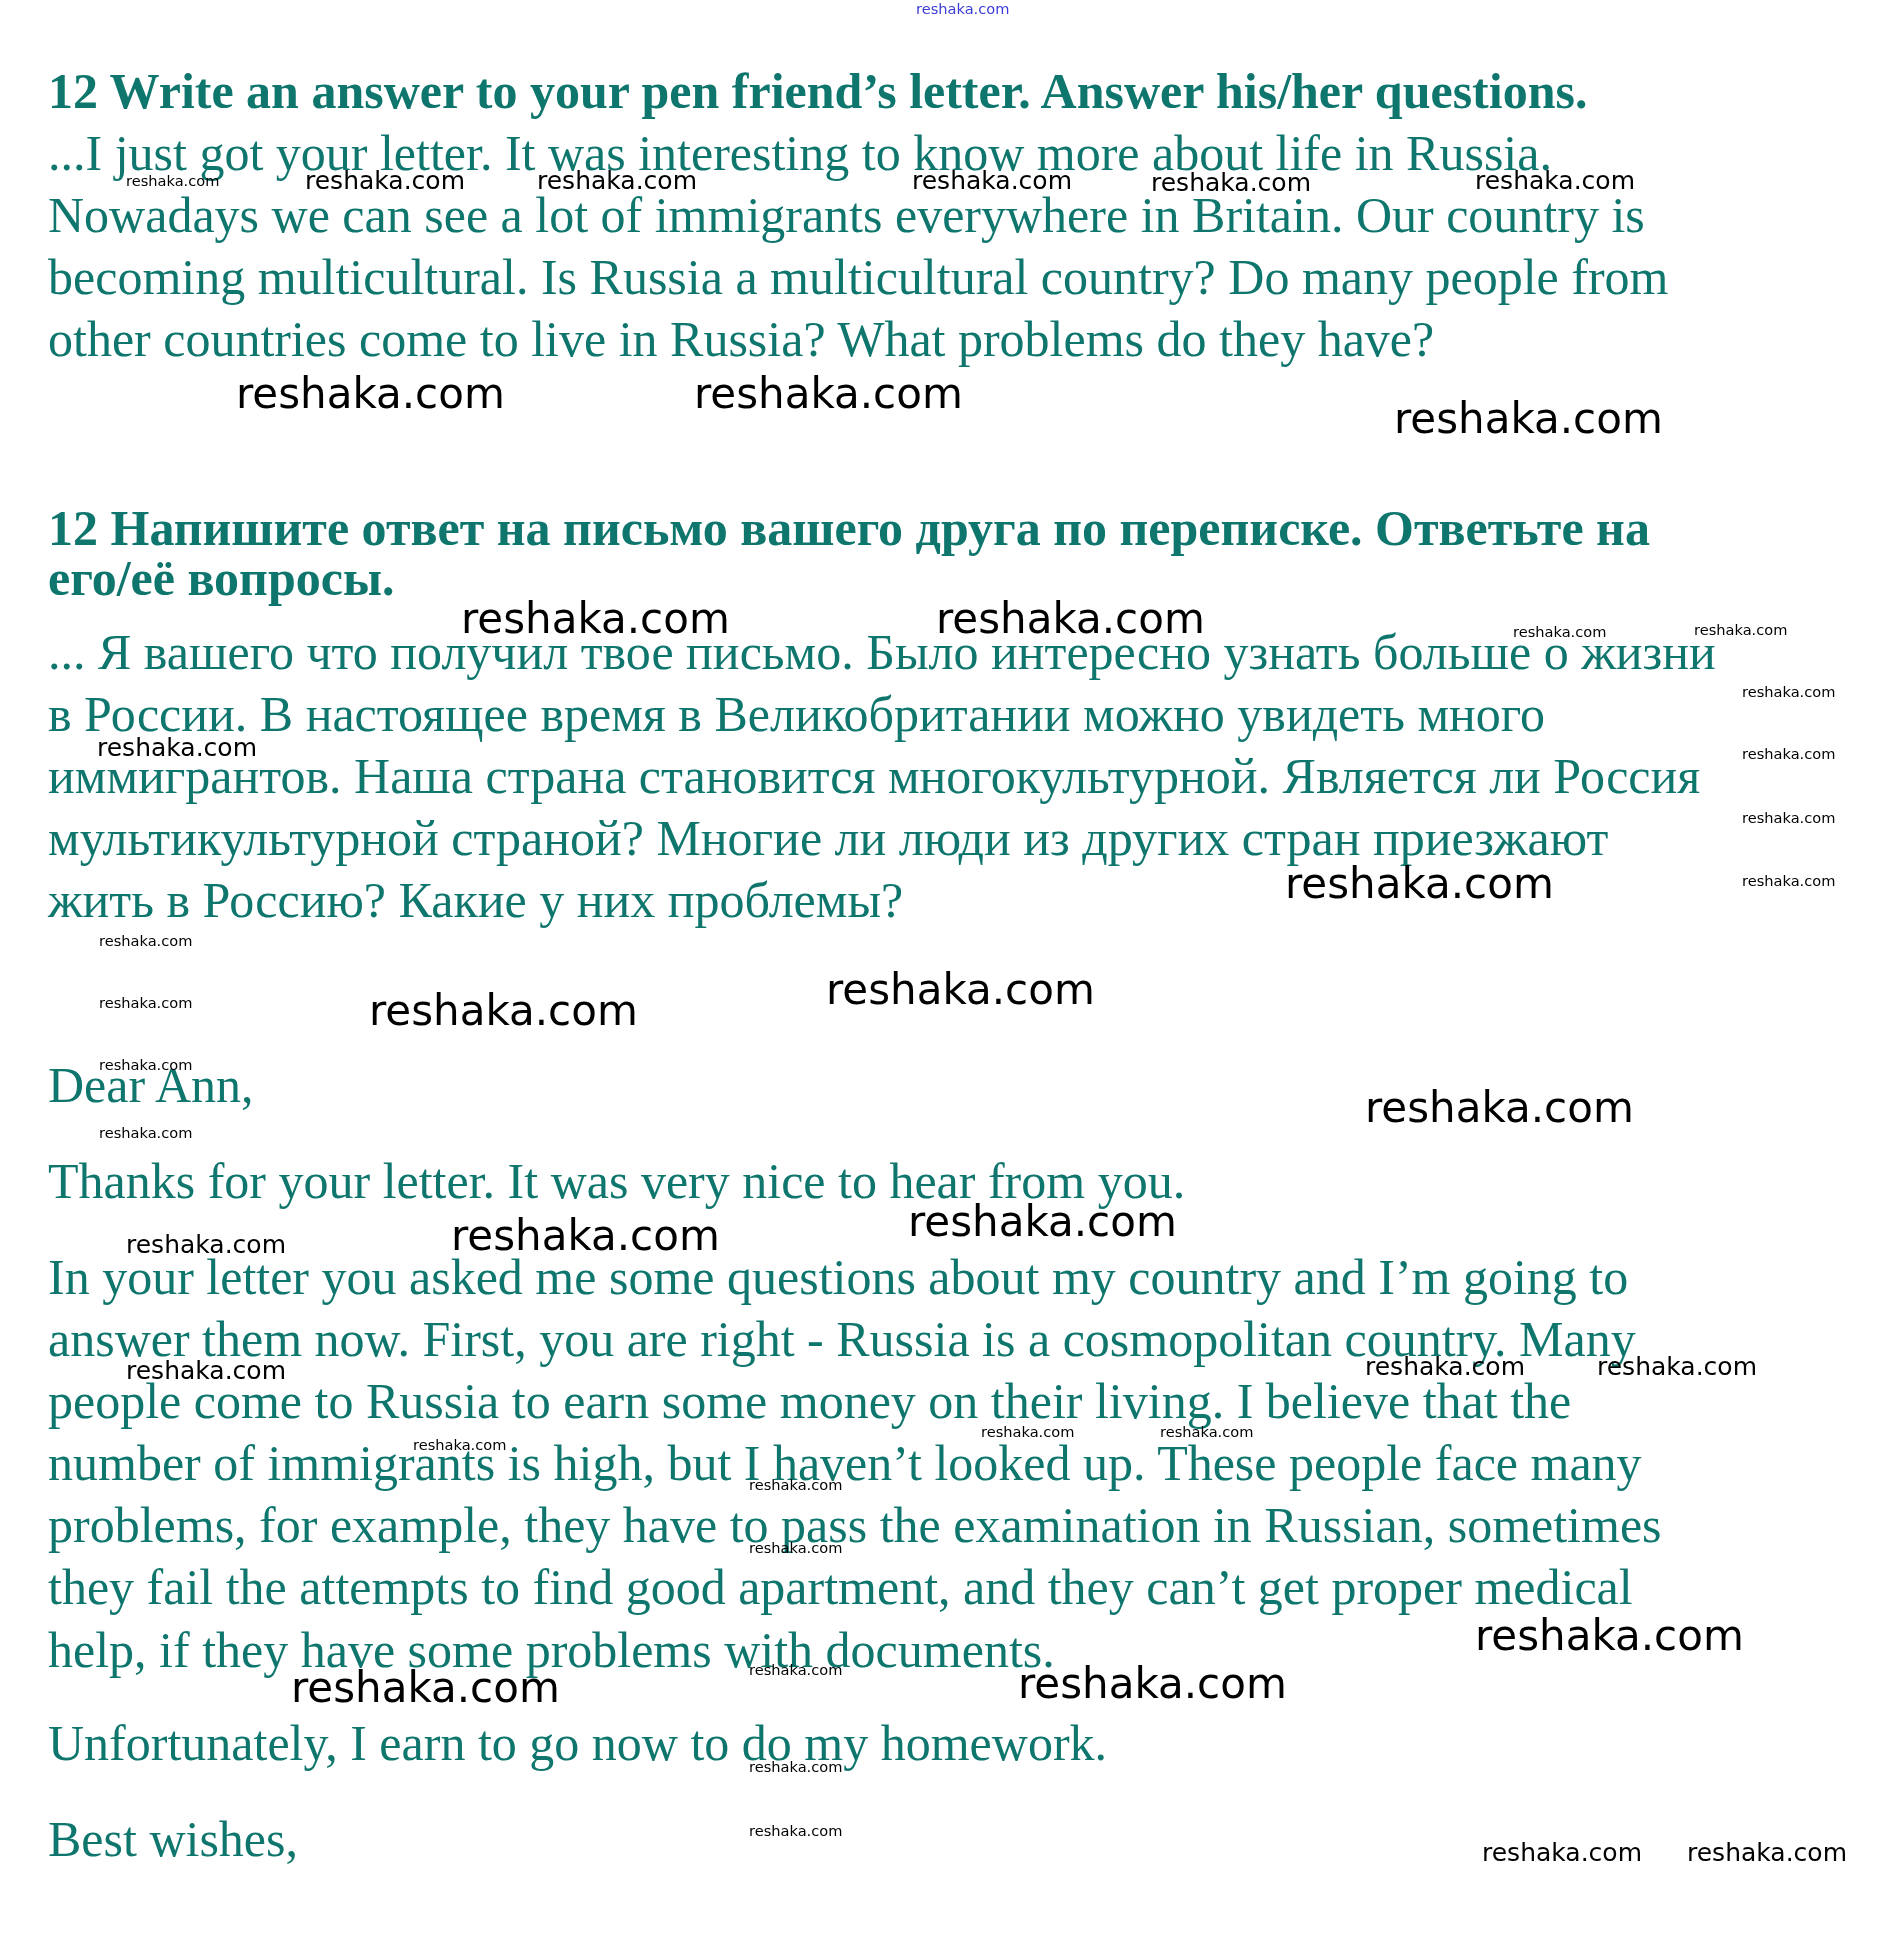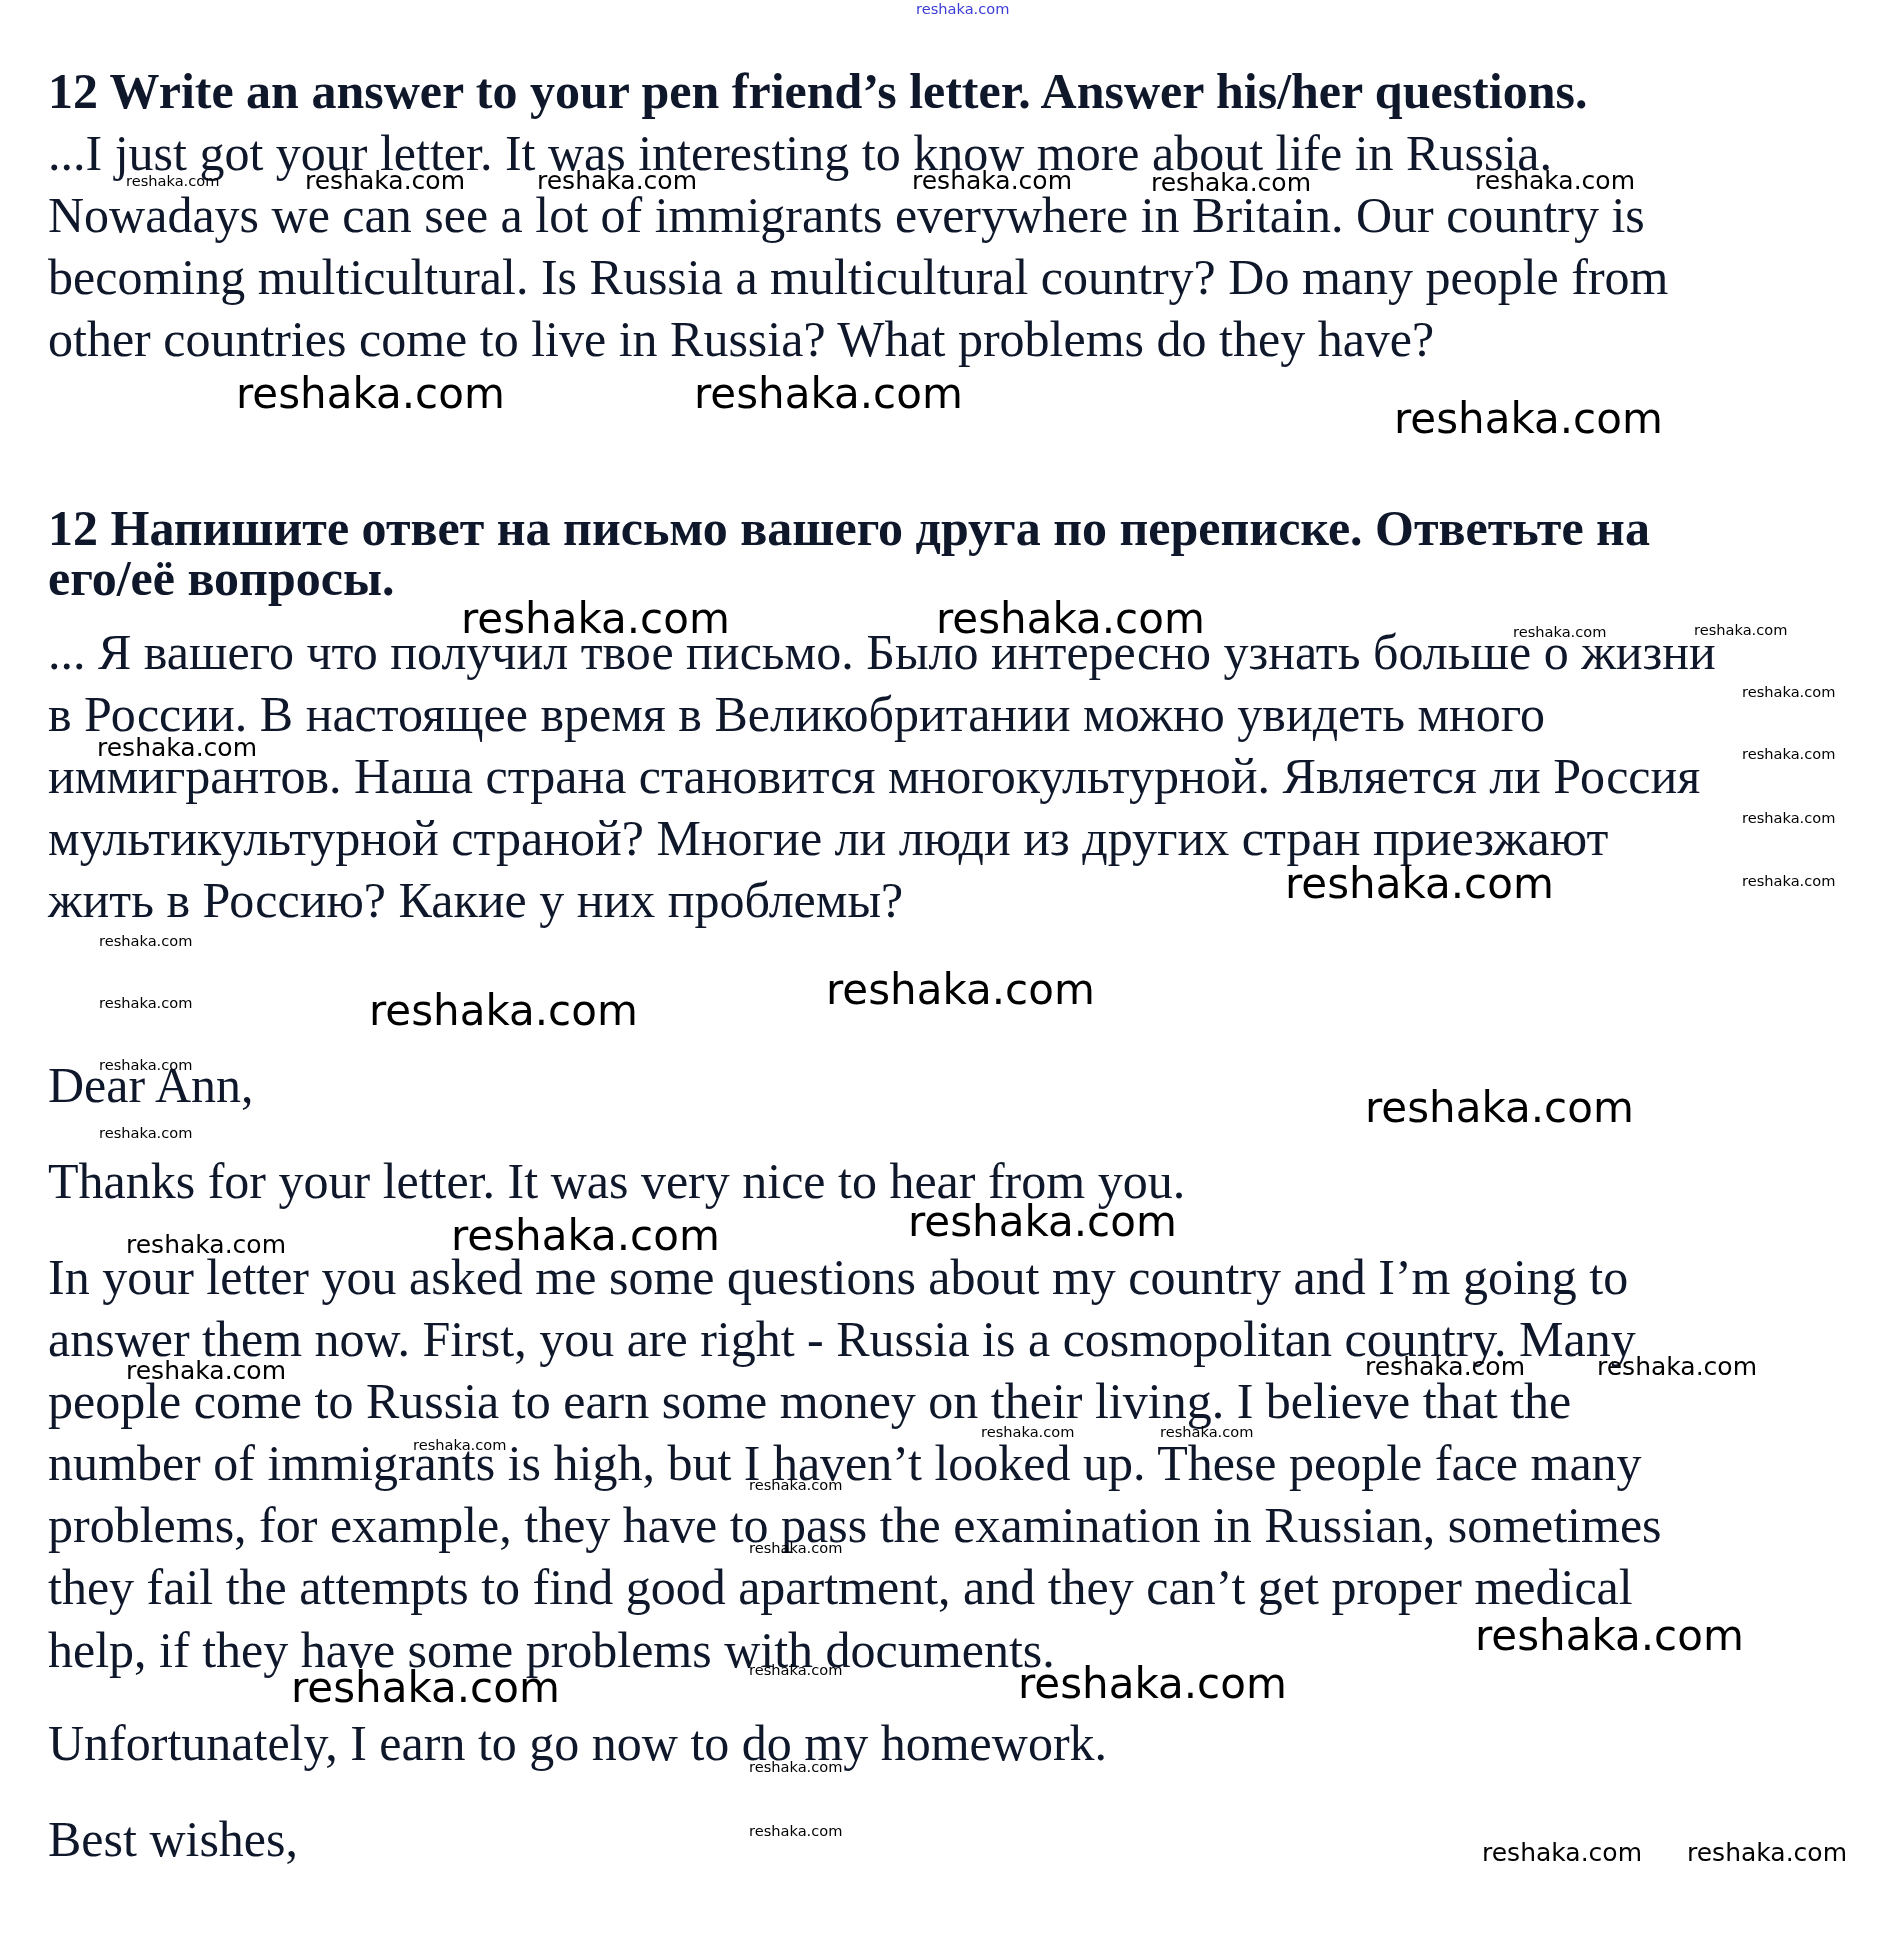--- a/index.html
+++ b/index.html
@@ -1,17 +1,17 @@
 <!DOCTYPE html>
 <html style="font-size:14.6px"><head>
 <meta charset="utf-8">
 <style>
   html, body { margin:0; padding:0; background:#fff; }
   #page { position:relative; width:1903px; height:1944px; background:#fff; overflow:hidden; }
-  .line { position:absolute; left:48px; white-space:nowrap; color:#0f172a;
+  .line { position:absolute; left:48px; white-space:nowrap; color:#0f766e;
           font-family:"Liberation Serif","DejaVu Serif",serif; font-size:50px; line-height:1; }
   .bold { font-weight:bold; }
   .wm { position:absolute; white-space:nowrap; color:#000;
         font-family:"DejaVu Sans","Liberation Sans",sans-serif; line-height:1; }
   .wm.big { font-size:42px; }
   .wm.mid { font-size:25px; }
   .wm.small { font-size:14.6px; }
   .wm.top { font-size:14.6px; color:#3b3bd6; }
 </style>
 </head>

